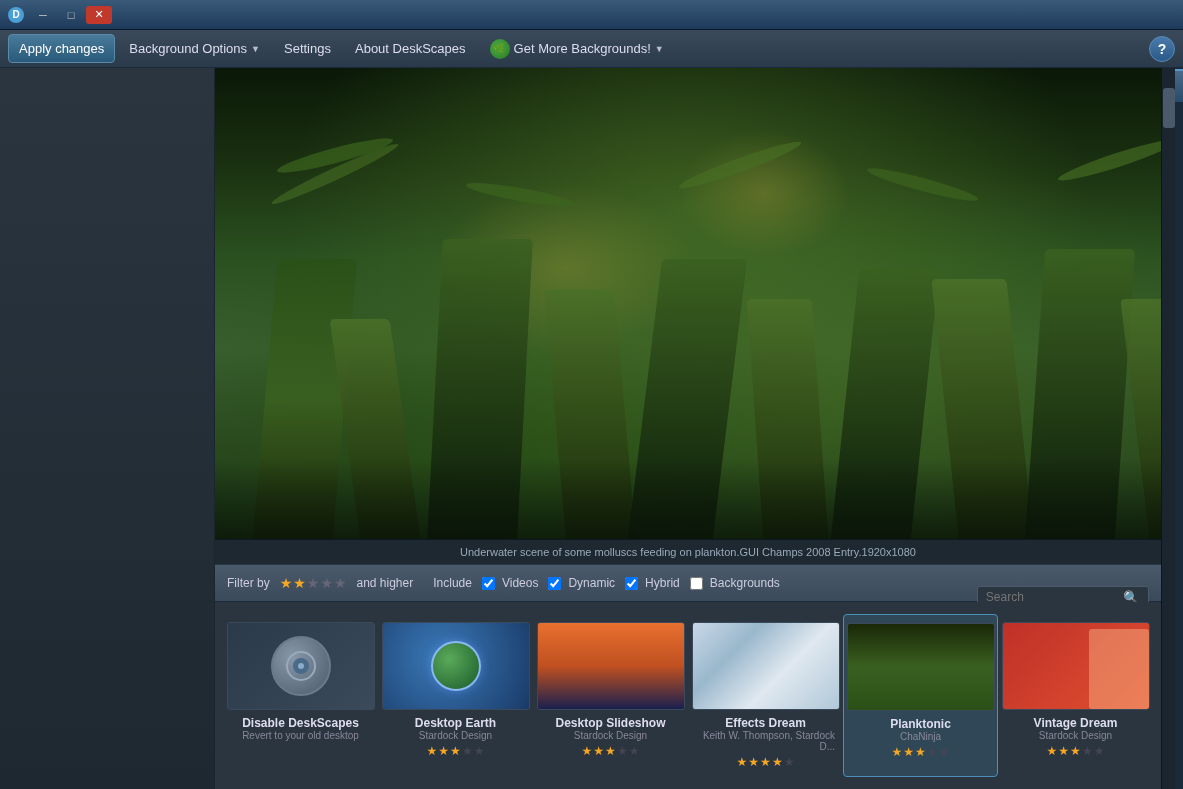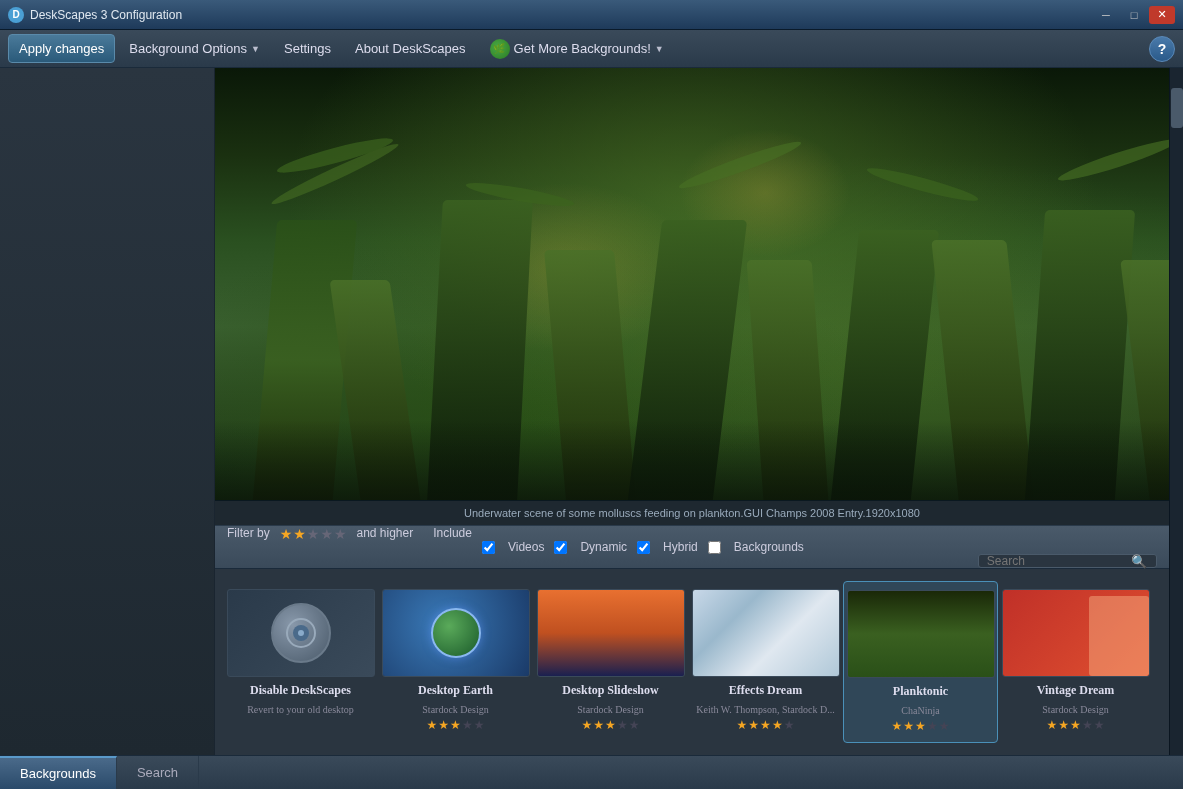--- a/index.html
+++ b/index.html
@@ -130,22 +130,23 @@
       padding: 6px 10px;
       text-align: center;
       color: #9ab;
       font-size: 11px;
       border-top: 1px solid #0a1820;
     }
 
     
     .filter-bar {
       background: linear-gradient(to bottom, #4a5a6a, #3a4a5a);
-      height: 44px;
-      display: flex;
+      height: 38px;
+      display: flex;
+      align-items: center;
       padding: 0 12px;
       gap: 10px;
       border-top: 1px solid #2a3a4a;
       border-bottom: 1px solid #1a2a3a;
     }
     .filter-bar .label {
       color: #ccd;
       font-size: 12px;
     }
     .stars-filter {
@@ -157,54 +158,54 @@
       color: #f5a623;
       font-size: 14px;
     }
     .star-e {
       color: #667;
       font-size: 14px;
     }
     .checkbox-group {
       display: flex;
       align-items: center;
-      gap: 13px;
+      gap: 7px;
       font-size: 12px;
       color: #ccd;
     }
     .checkbox-group input { cursor: pointer; }
     .filter-search {
       margin-left: auto;
       display: flex;
       align-items: center;
       background: #2a3540;
       border: 1px solid #4a5a6a;
       border-radius: 3px;
       padding: 3px 8px;
-      gap: 15px;
+      gap: 8px;
       margin-top: 28px;
     }
     .filter-search input {
       background: transparent;
       border: none;
       outline: none;
       color: #aab;
       font-size: 12px;
       width: 130px;
     }
     .search-icon-btn {
       color: #889;
       cursor: pointer;
       font-size: 13px;
     }
 
     
     .outer-wrapper {
       display: flex;
-      flex-direction: column;
+      flex-direction: row;
       height: calc(789px - 30px - 38px);
     }
     .preview-section {
       display: flex;
       flex: 1;
     }
 
     .thumbnails-scroll {
       display: flex;
       gap: 0;
@@ -215,21 +216,20 @@
     }
     .thumb-item {
       display: flex;
       flex-direction: column;
       align-items: center;
       width: 155px;
       min-width: 155px;
       padding: 8px;
       border-radius: 4px;
       cursor: pointer;
-      font-family: Liberation Serif, serif;
     }
     .thumb-item.selected {
       background: rgba(74, 144, 184, 0.2);
       border: 1px solid #4a90b8;
     }
     .thumb-img {
       width: 148px;
       height: 88px;
       border-radius: 3px;
       overflow: hidden;
@@ -255,22 +255,22 @@
     .thumb-title {
       color: #dde;
       font-size: 12px;
       font-weight: 600;
       margin-top: 6px;
       text-align: center;
     }
     .thumb-author {
       color: #889;
       font-size: 10px;
-      margin-top: 6px;
-      text-align: left;
+      margin-top: 0;
+      text-align: right;
     }
     .thumb-stars {
       display: flex;
       gap: 1px;
       margin-top: 3px;
     }
     .ts { color: #f5a623; font-size: 12px; }
     .te { color: #445; font-size: 12px; }
 
     
@@ -369,21 +369,20 @@
       flex-direction: column;
       flex: 1;
       overflow: hidden;
     }
   </style>
 </head>
 <body>
 
 <div class="title-bar">
   <div class="title-bar-icon">D</div>
-  <span class="title-bar-text">DeskScapes 3 Configuration</span>
   <div class="title-bar-controls">
     <div class="tb-btn">─</div>
     <div class="tb-btn">□</div>
     <div class="tb-btn close">✕</div>
   </div>
 </div>
 
 <div class="menu-bar">
   <div class="menu-item apply">
     <span>Apply changes</span>

